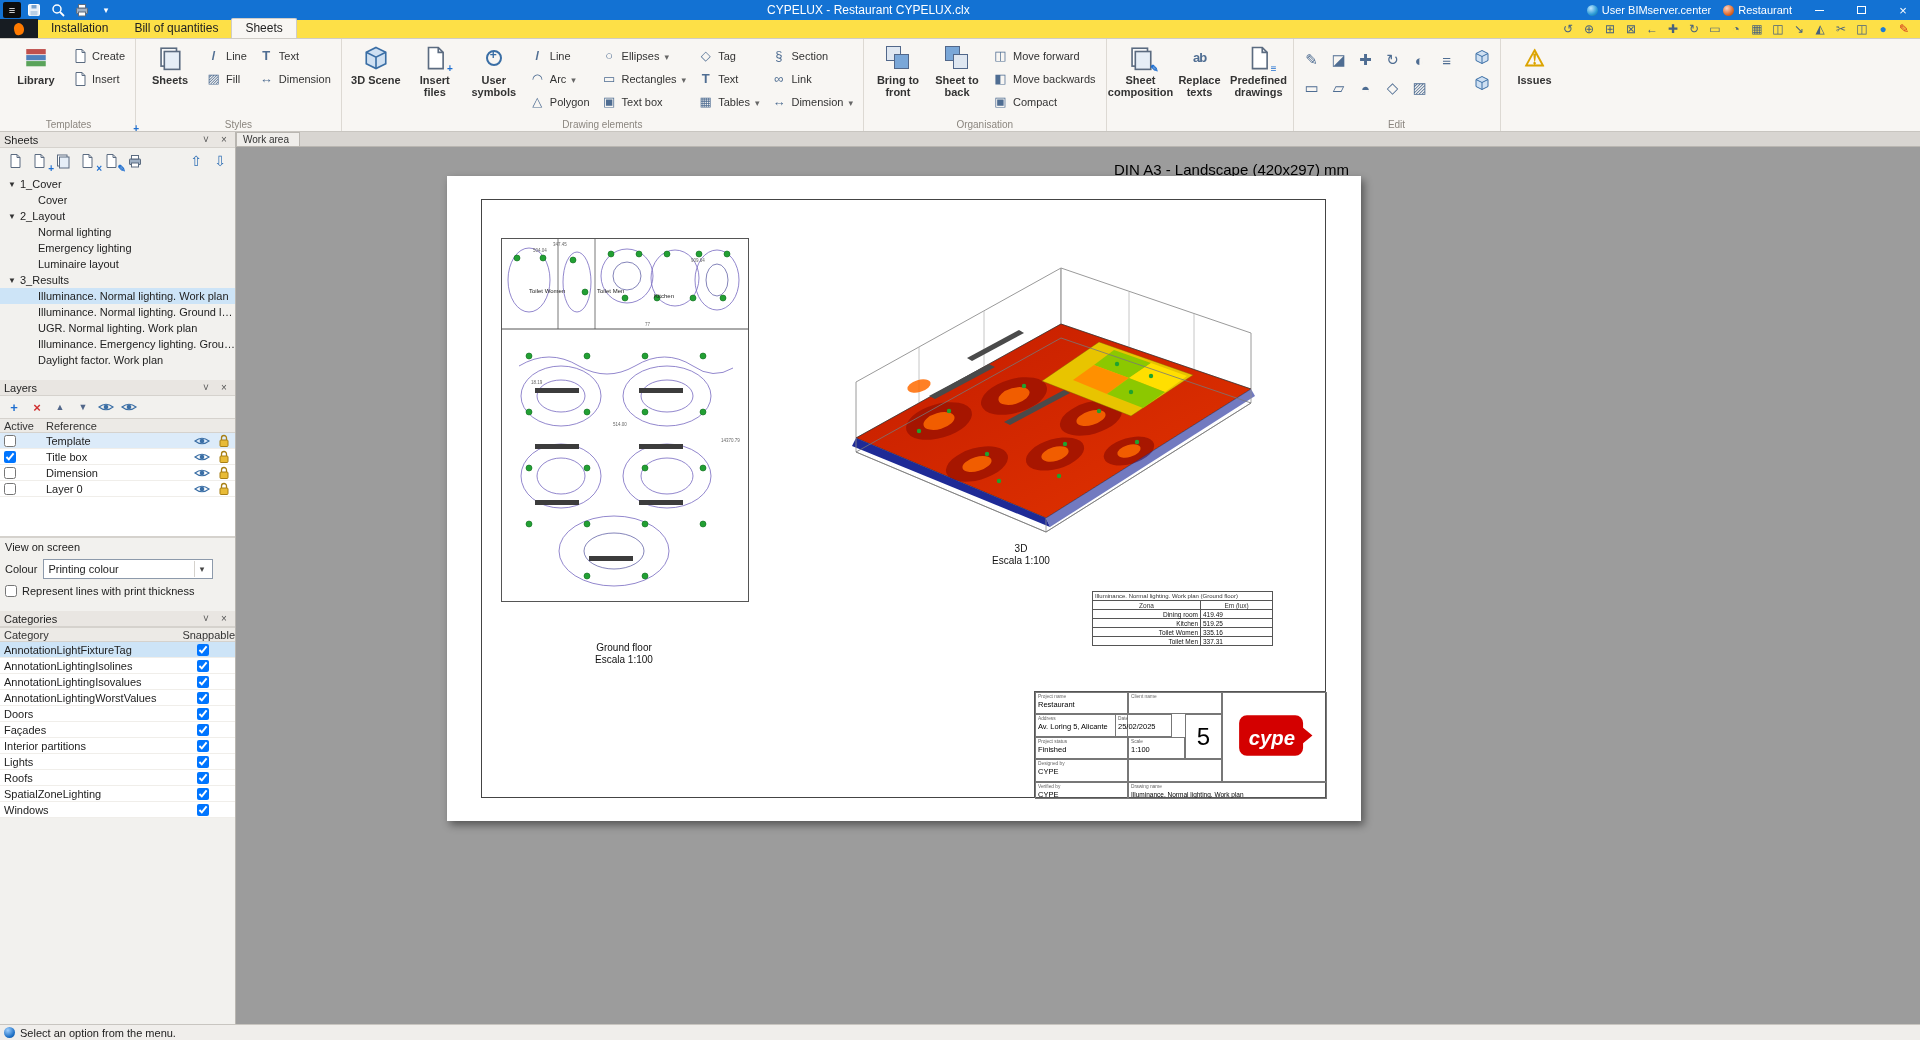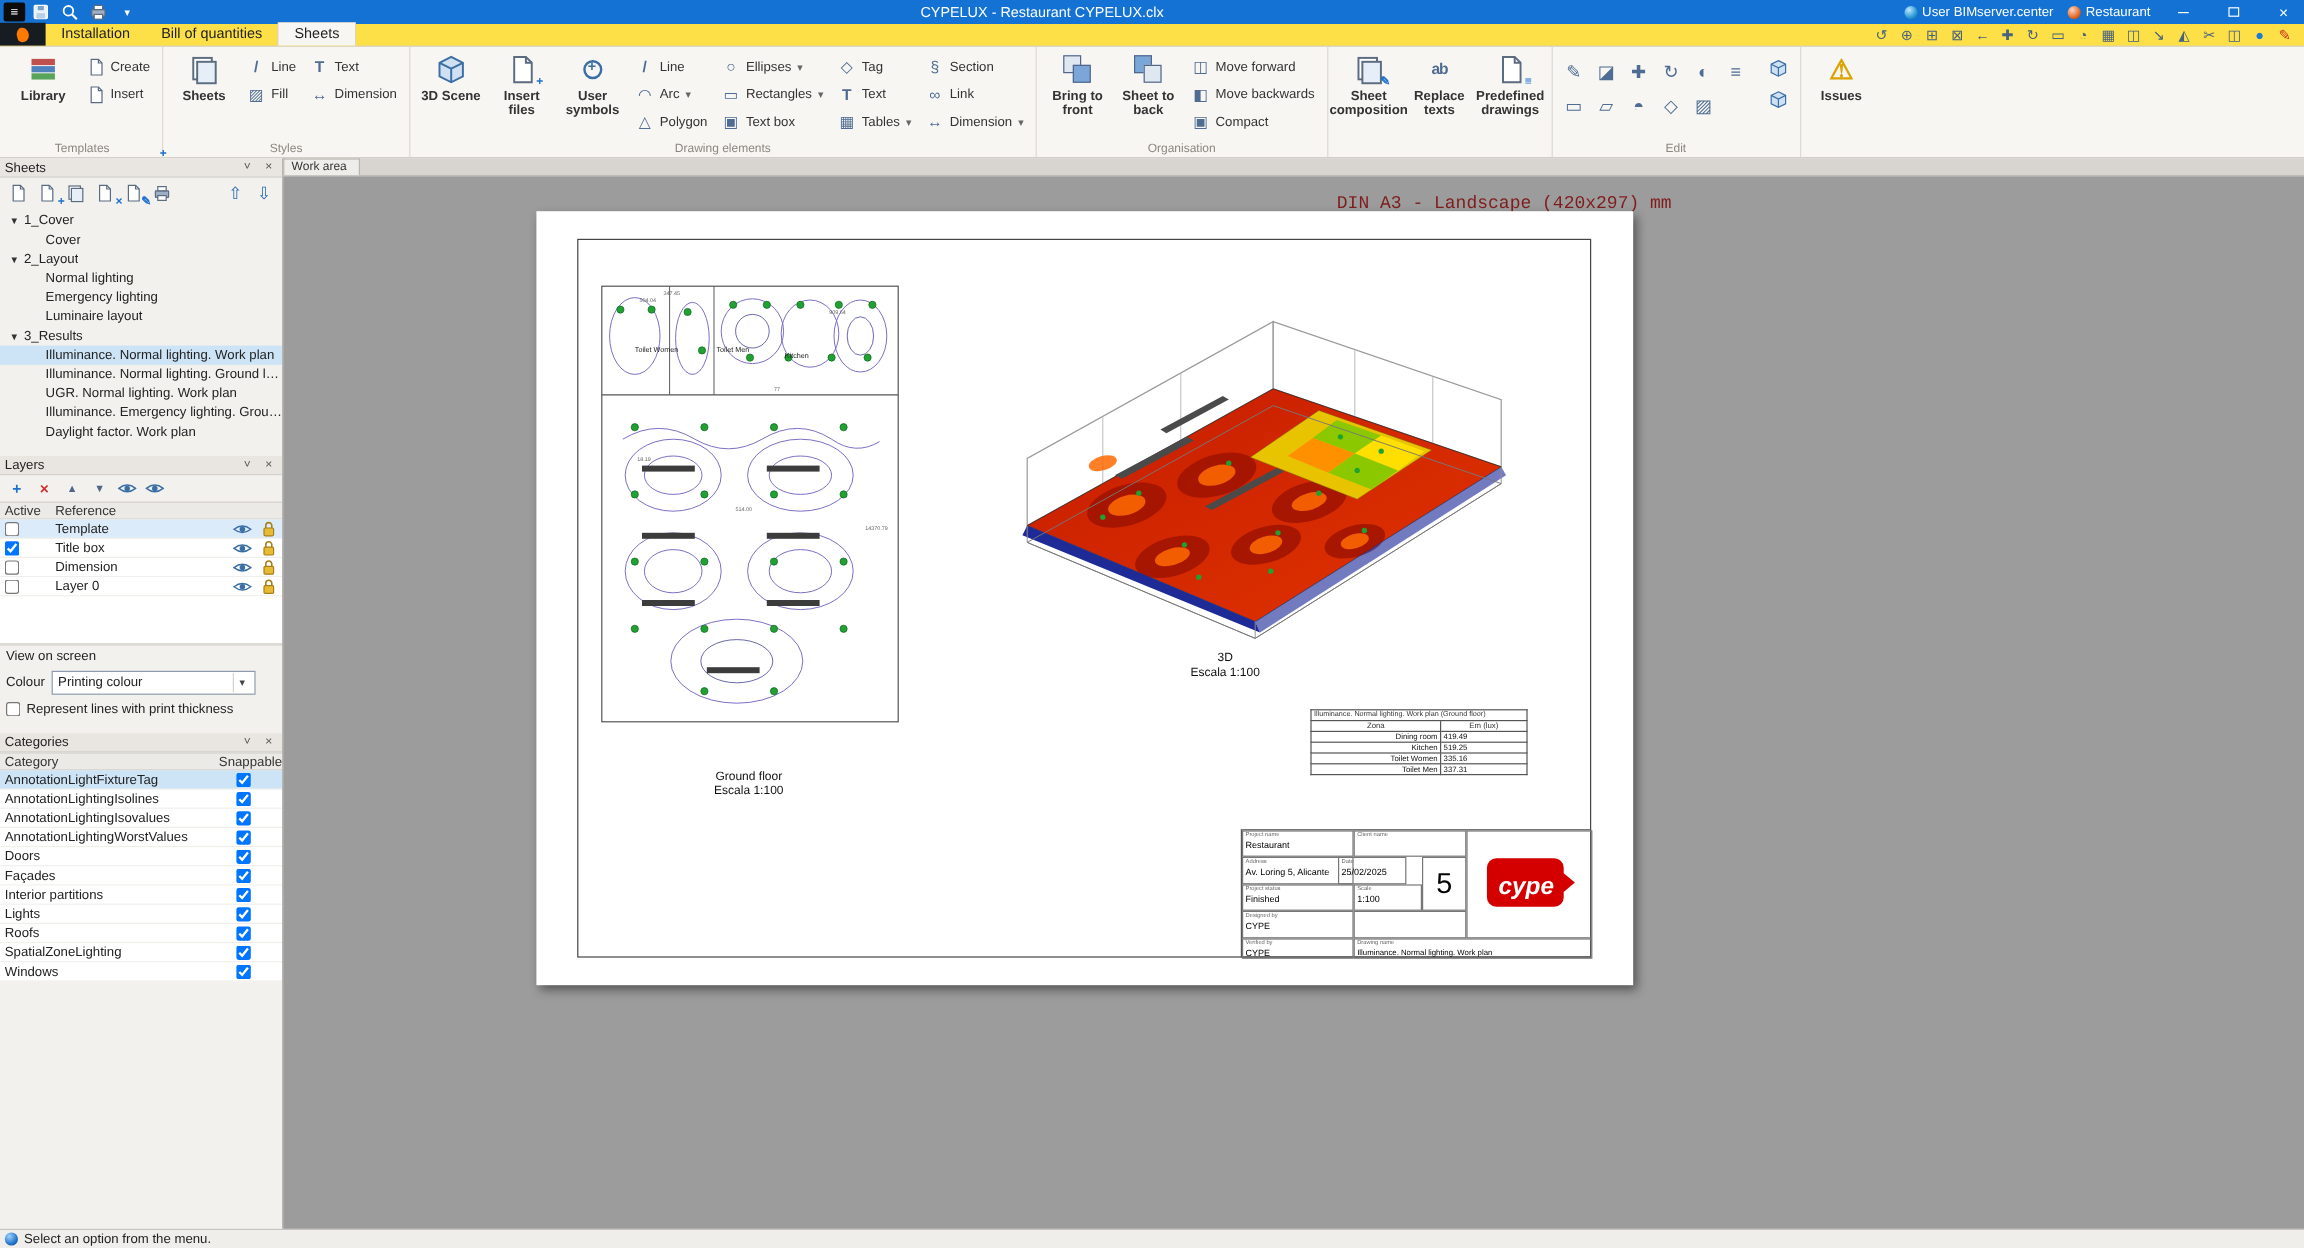--- a/index.html
+++ b/index.html
@@ -124,21 +124,21 @@
   .crow.sel { background:#cde4f7; }
   .crow .cname { flex:1; white-space:nowrap; overflow:hidden; }
   .crow .csnap { width:64px; display:flex; justify-content:center; }
   .cat-fill { flex:1; background:#f2f1ee; }
 
   
   .work { flex:1; display:flex; flex-direction:column; min-width:0; }
   .work-tabstrip { height:15px; background:#d8d5d1; display:flex; align-items:flex-end; border-bottom:1px solid #b9b6b1; flex:0 0 auto; }
   .work-tab { background:#efedea; border:1px solid #b9b6b1; border-bottom:none; font-size:10px; padding:1px 10px 1px 6px; color:#333; }
   .canvas { position:relative; flex:1; background:#9c9c9c; overflow:hidden; }
-  .format-label { position:absolute; left:878px; top:14px; font-size:15px; color:#7f1d1d;font-family:Liberation Mono, monospace; }
+  .format-label { position:absolute; left:878px; top:14px; font-size:15px; color:#000000; }
   .sheet { position:absolute; left:211px; top:29px; width:914px; height:645px; background:#fff; box-shadow:3px 4px 8px rgba(0,0,0,.45); }
   .inner-frame { position:absolute; left:34px; top:23px; width:845px; height:599px; border:1px solid #444; }
   .plan { position:absolute; left:52px; top:60px; width:252px; height:368px; }
   .iso { position:absolute; left:352px; top:50px; width:470px; height:320px; }
   .drawing-caption { position:absolute; text-align:center; font-size:10px; color:#111; line-height:12px; }
   .plan-cap { left:117px; top:466px; width:120px; }
   .iso-cap { left:514px; top:367px; width:120px; }
   .room-label { font-size:6px; fill:#222; }
   .num-label { font-size:4.5px; fill:#666; }
 

